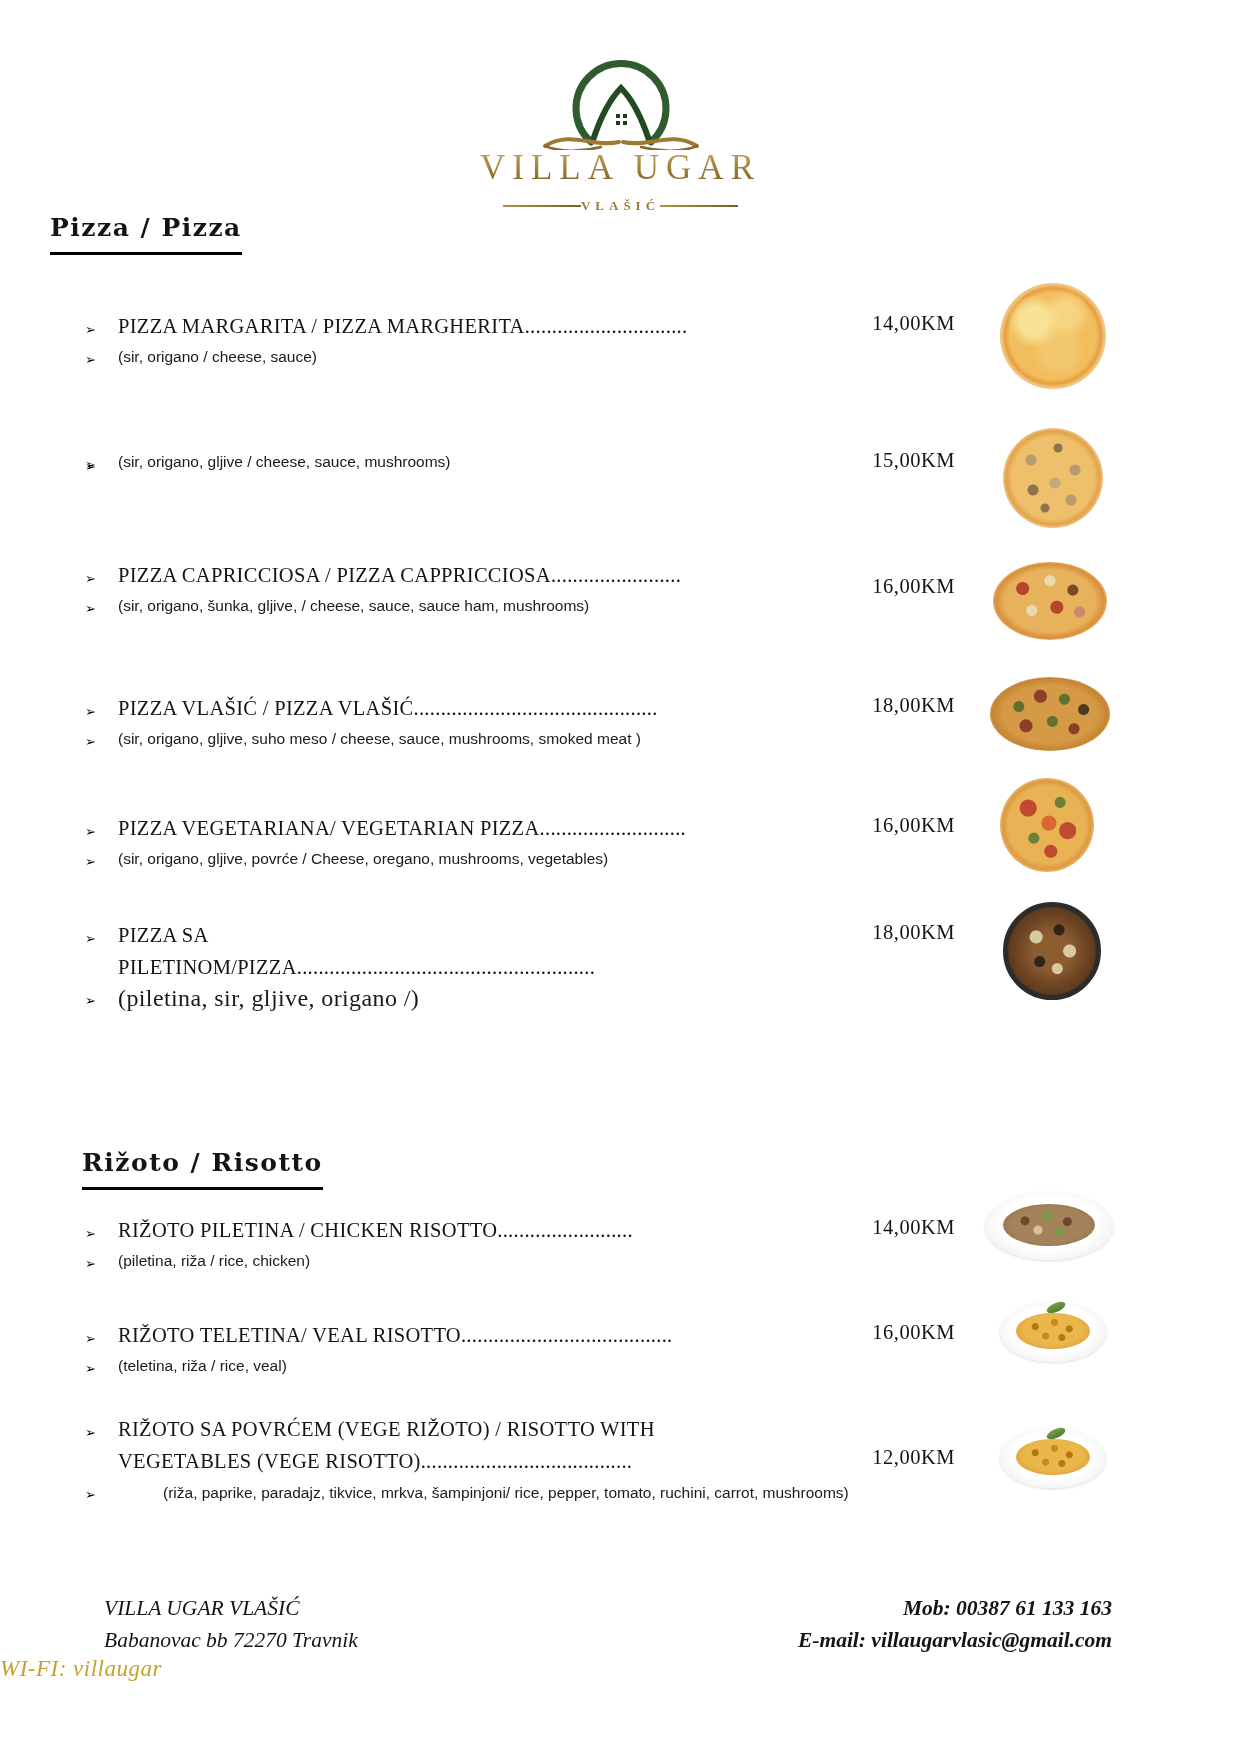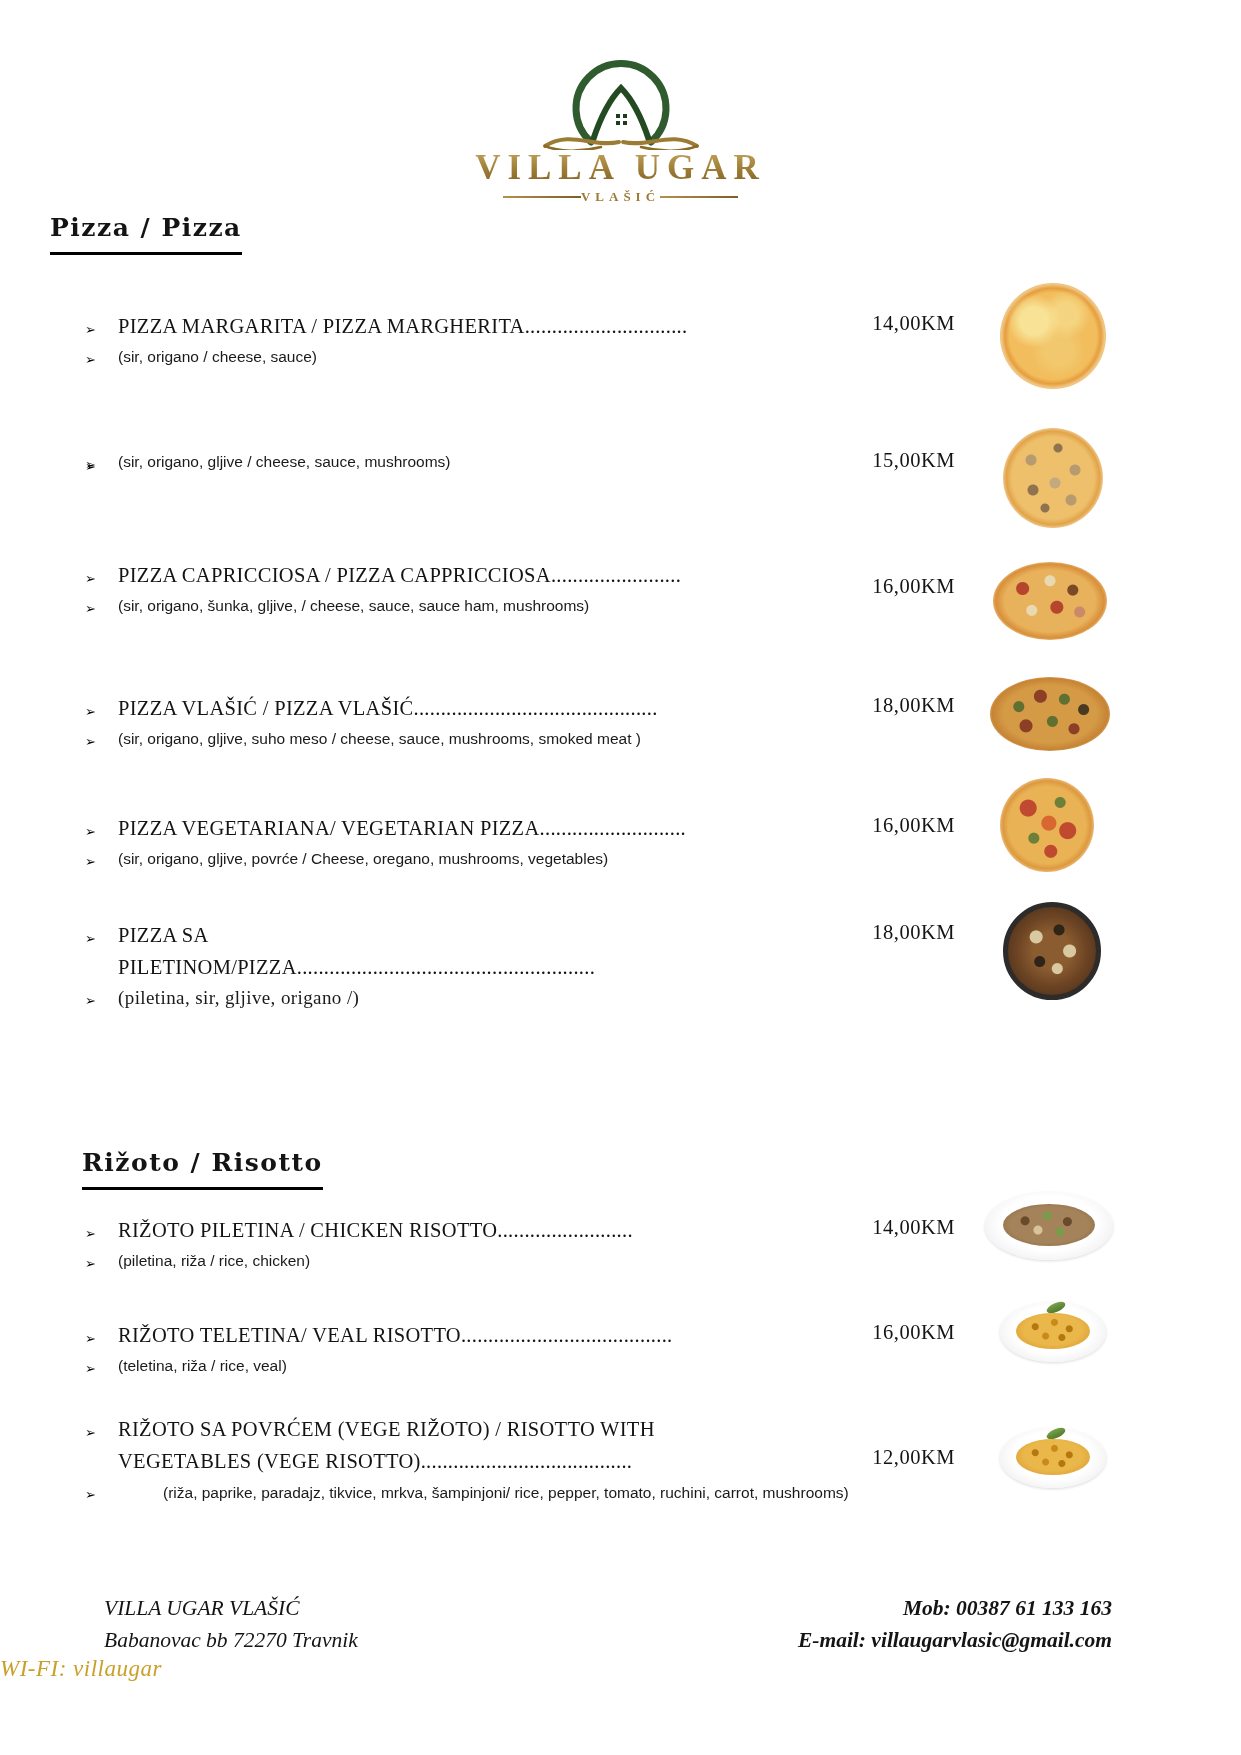--- a/index.html
+++ b/index.html
@@ -6,28 +6,28 @@
   .page {
     position:relative; width:1241px; height:1755px; margin:0 auto;
     background:#ffffff; overflow:hidden;
     font-family:"Liberation Serif", serif; color:#141414;
   }
 
   
   .logo { position:absolute; top:58px; left:0; right:0; text-align:center; }
   .logo-mark { display:block; margin:0 auto; }
   .logo-title {
-    margin-top:-2px; font-size:35px; letter-spacing:7px; font-weight:bold;
+    margin-top:-2px; font-size:35px; letter-spacing:7px; font-weight:normal;
     background:linear-gradient(180deg,#c9a85f 0%, #9c7b35 55%, #7c5f24 100%);
     -webkit-background-clip:text; background-clip:text; color:transparent;
     font-family:"Liberation Serif", serif;
   }
   .logo-sub {
     display:flex; align-items:center; justify-content:center; 
-    margin-top:1px; color:#9c7b35; font-weight:bold;
+    margin-top:10px; color:#9c7b35; font-weight:bold;
     font-size:13px; letter-spacing:5px; font-family:"Liberation Serif", serif;
   }
   .logo-rule { width:78px; height:2px; background:linear-gradient(90deg,#b3914a,#7c5f24); }
 
   
   .section-heading {
     position:absolute; left:50px;
     font-family:"DejaVu Serif", serif; font-weight:bold;
     font-size:25px; letter-spacing:1.5px;
     border-bottom:3px solid #000; padding-bottom:10px;
@@ -42,21 +42,21 @@
     position:absolute; left:0; top:3px; font-size:13px; color:#000;
     font-family:"DejaVu Sans", sans-serif;
   }
   .title-row { line-height:31px; }
   .title { font-size:20.5px; letter-spacing:0.3px; white-space:nowrap; }
   .desc-row { line-height:24px; margin-top:2px; }
   .desc {
     font-family:"Liberation Sans", sans-serif; font-size:15.5px; color:#1a1a1a;
     display:inline-block; max-width:690px;
   }
-  .desc-serif .desc { font-family:"Liberation Serif", serif; font-size:19px; letter-spacing:0.4px; }
+  .desc-serif .desc { font-family:"Liberation Serif", serif; font-size:24px; letter-spacing:0.4px; }
   .price {
     position:absolute; top:1px; left:660px; width:210px;
     text-align:right; font-size:20.5px; letter-spacing:0.5px;
   }
   .price-mid { top:15px; }
   .price-low { top:32px; }
 
   
   .photo { position:absolute; }
   .round { border-radius:50%; }

